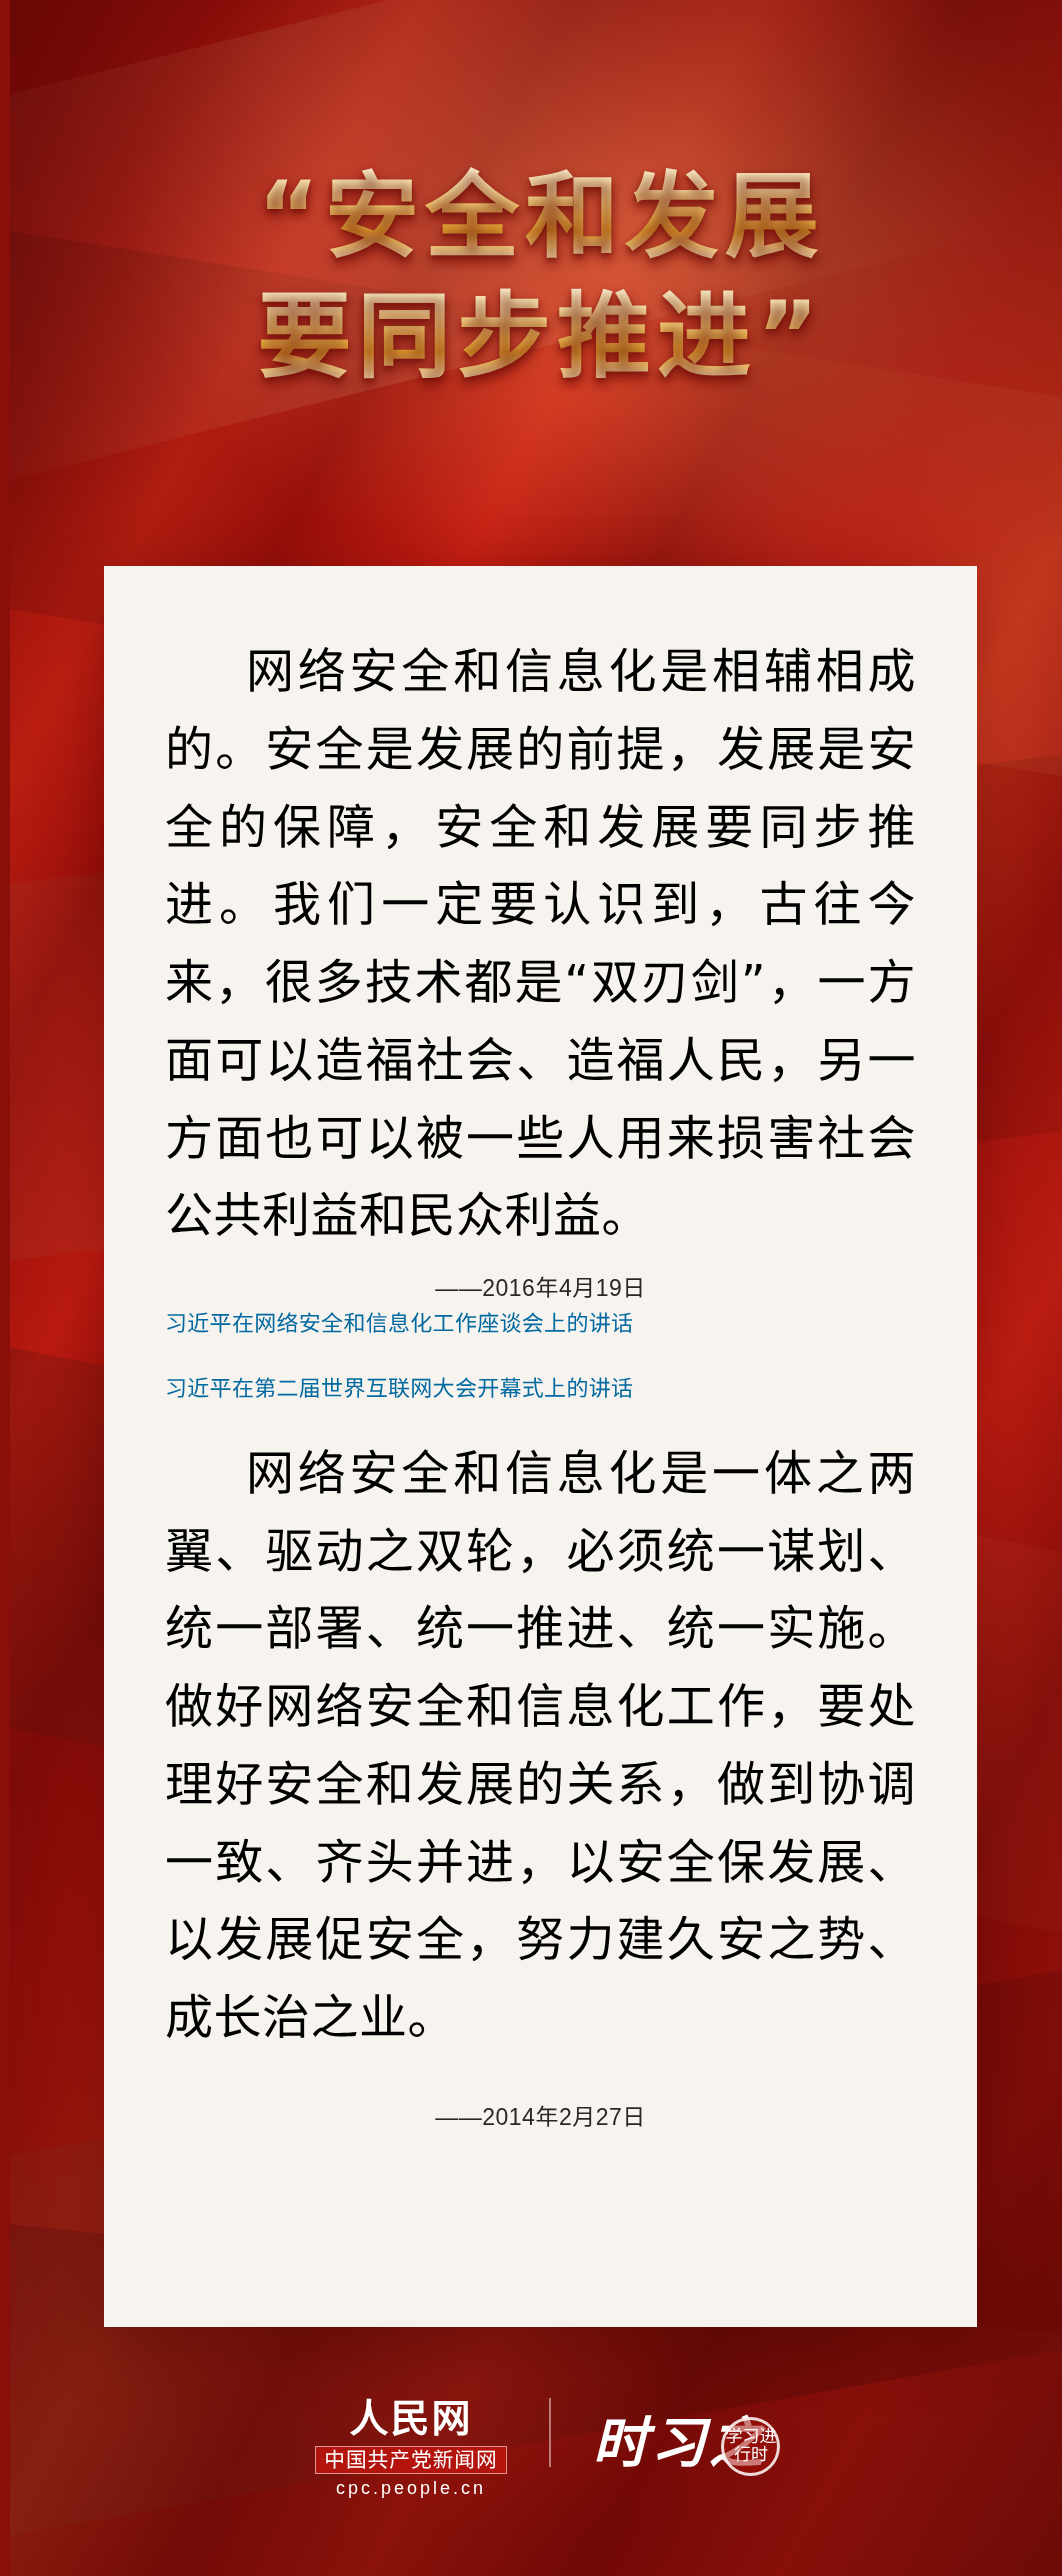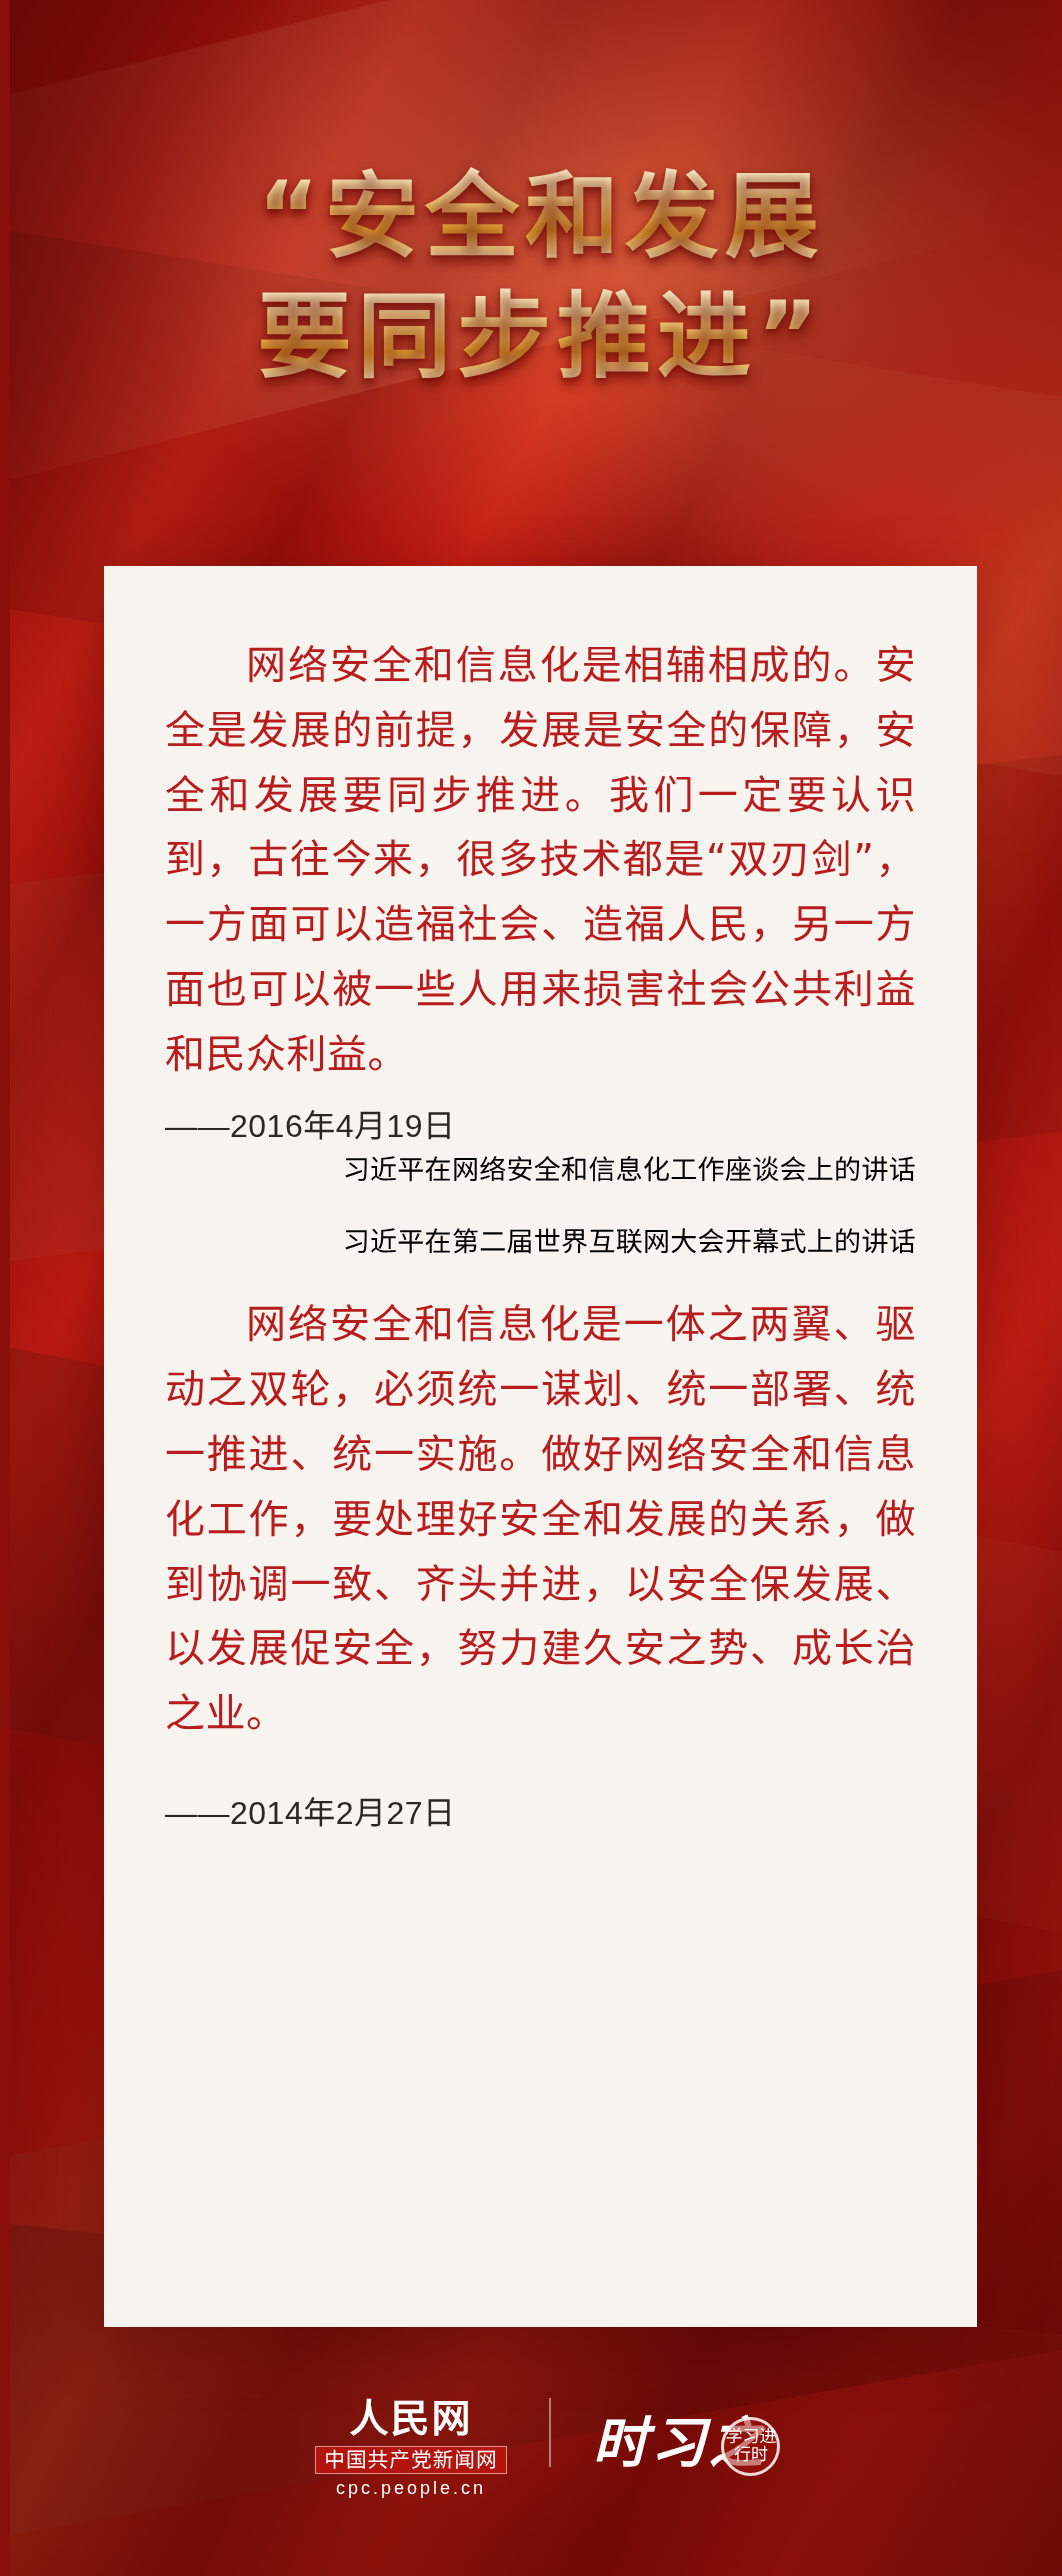--- a/index.html
+++ b/index.html
@@ -75,40 +75,40 @@
     min-height: 1761px;
     background: #f7f4ef;
     box-shadow: 0 17.7px 59px rgba(70,4,2,0.40);
     padding: 67px 61px 53px 61px;
     box-sizing: border-box;
     z-index: 6;
   }
   .quote-block { margin-bottom: 9.8px; }
   .quote-text {
     font-family: "DejaVu Sans", "Liberation Sans", sans-serif;
-    font-size: 40px;
+    font-size: 48px;
     line-height: 1.62;
-    color: #b91c1c;
+    color: #000000;
     text-indent: 81px;
     text-align: justify;
     text-justify: inter-ideograph;
     margin: 0 0 13.8px 0;
     letter-spacing: 0.5px;
   }
   .attr-date {
-    text-align: left;
-    font-size: 32px;
+    text-align: center;
+    font-size: 23px;
     color: #2b2724;
     margin: 9.8px 0 2px 0;
     letter-spacing: 0.5px;
   }
   .attr-source {
-    text-align: right;
-    font-size: 27px;
-    color: #000000;
+    text-align: left;
+    font-size: 22px;
+    color: #0369a1;
     margin: 0 0 33px 0;
     letter-spacing: 0.3px;
   }
   .quote-block.last .attr-date { margin-top: 41px; }
   .quote-block.last .attr-source { margin-bottom: 0; }
 
   
   .footer {
     position: absolute;
     left: 0;

